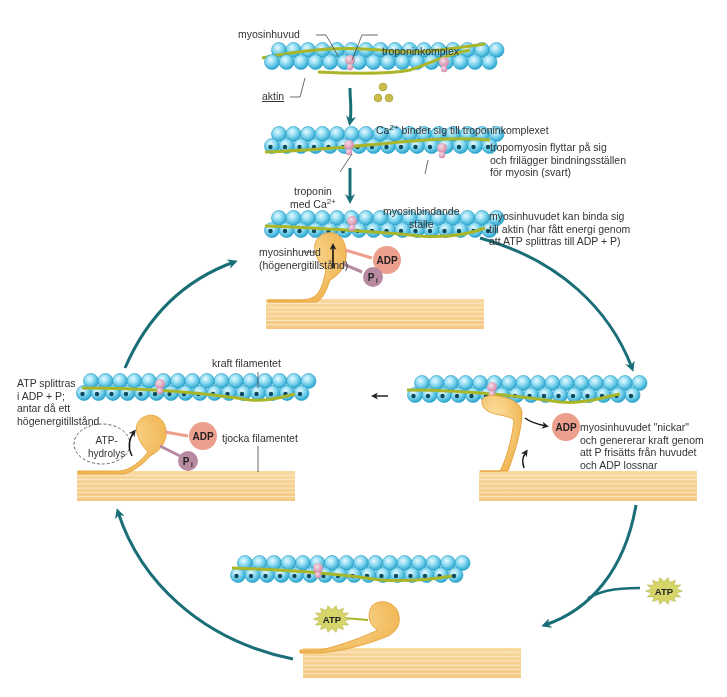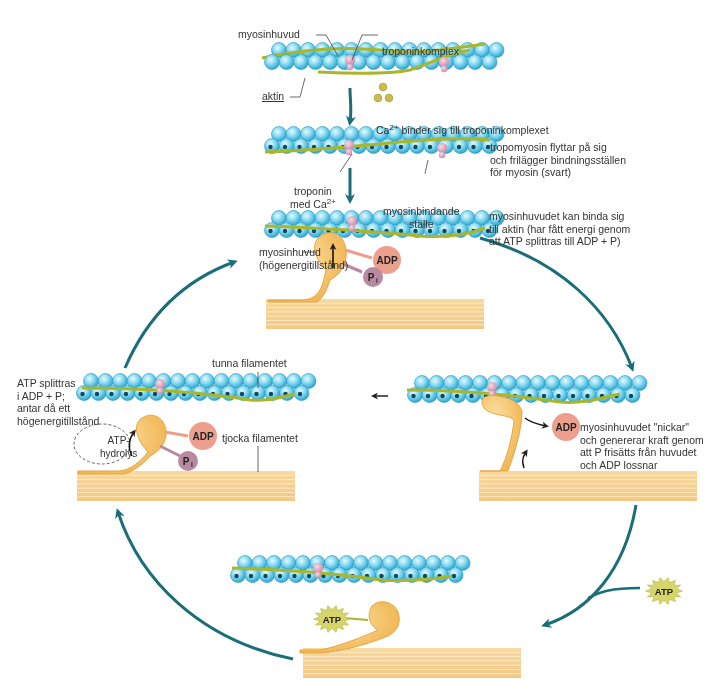--- a/index.html
+++ b/index.html
@@ -484,19 +484,19 @@
 
   <div class="lbl" style="left:580px;top:421px;">myosinhuvudet "nickar"
 och genererar kraft genom
 att P frisätts från huvudet
 och ADP lossnar</div>
 
   <div class="lbl" style="left:17px;top:377px;">ATP splittras
 i ADP + P;
 antar då ett
 högenergitillstånd</div>
-  <div class="lbl" style="left:212px;top:357px;">tunna filamentet</div>
+  <div class="lbl" style="left:212px;top:357px;">kraft filamentet</div>
   <div class="lbl" style="left:222px;top:432px;text-align:center;">tjocka filamentet</div>
-  <div class="lbl" style="left:100px;top:435px;text-align:center;font-size:10px;">ATP-
+  <div class="lbl" style="left:88px;top:435px;text-align:center;font-size:10px;">ATP-
 hydrolys</div>
 
 
 </div>
 
 </body></html>

